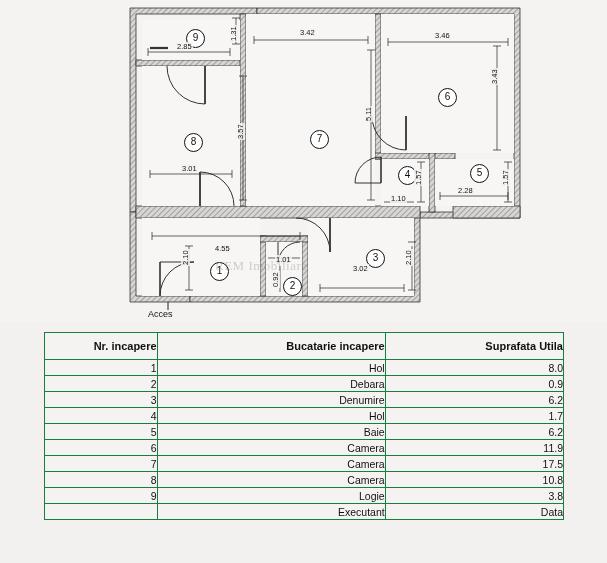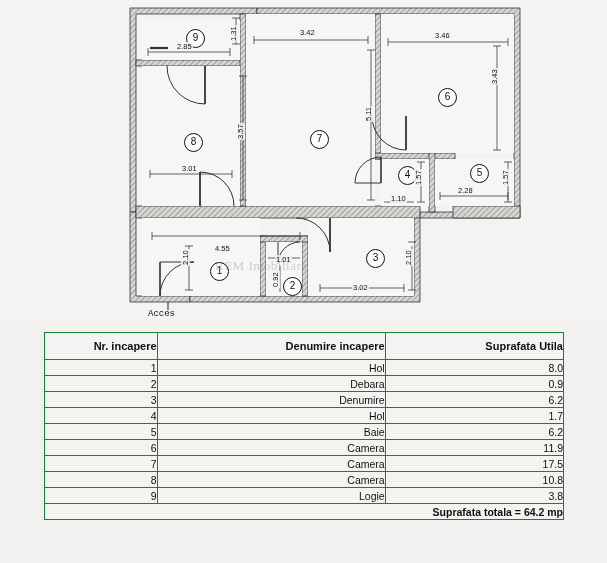--- a/index.html
+++ b/index.html
@@ -51,21 +51,20 @@
     padding: 0 1px;
   }
   .dim.vert {
     transform-origin: left top;
     transform: rotate(-90deg);
   }
   .acces-label {
     position: absolute;
     font-size: 9px;
     color: #111;
-    font-family: Liberation Mono, monospace;
   }
   .watermark {
     position: absolute;
     left: 215px; top: 258px;
     font-size: 13px;
     letter-spacing: 0.5px;
     color: rgba(120,120,120,0.33);
     font-family: "Liberation Serif", serif;
     user-select: none;
   }
@@ -261,32 +260,32 @@
     <div class="dim" style="left:181px; top:164px;">3.01</div>
     <div class="dim vert" style="left:414px; top:186px;">1.57</div>
     <div class="dim vert" style="left:501px; top:186px;">1.57</div>
     <div class="dim" style="left:457px; top:186px;">2.28</div>
     <div class="dim" style="left:390px; top:194px;">1.10</div>
     <div class="dim" style="left:214px; top:244px;">4.55</div>
     <div class="dim vert" style="left:181px; top:266px;">2.10</div>
     <div class="dim vert" style="left:404px; top:266px;">2.10</div>
     <div class="dim" style="left:275px; top:255px;">1.01</div>
     <div class="dim vert" style="left:271px; top:288px;">0.92</div>
-    <div class="dim" style="left:352px; top:283px;">3.02</div>
+    <div class="dim" style="left:352px; top:264px;">3.02</div>
 
     <div class="acces-label" style="left:148px; top:309px;">Acces</div>
     <div class="watermark">REM Imobiliare</div>
   </div>
 
   <div id="table-wrap">
     <table>
       <tbody>
         <tr class="head">
           <td class="c1">Nr. incapere</td>
-          <td class="c2">Denumire incapere</td>
+          <td class="c2">Bucatarie incapere</td>
           <td class="c3">Suprafata Utila</td>
         </tr>
 
         <tr>
           <td class="c1">1</td>
           <td class="c2">Hol</td>
           <td class="c3">8.0</td>
         </tr>
         <tr>
           <td class="c1">2</td>
@@ -324,21 +323,23 @@
           <td class="c3">10.8</td>
         </tr>
 
 
         <tr>
           <td class="c1">9</td>
           <td class="c2">Logie</td>
           <td class="c3">3.8</td>
         </tr>
 
-        <tr>
-          <td colspan="3" class="span-full">Suprafata totala = 64.2 mp</td>
-        </tr>
-
+
+        <tr>
+          <td class="c1"></td>
+          <td class="c2">Executant</td>
+          <td class="c3">Data</td>
+        </tr>
       </tbody>
     </table>
   </div>
 
 </div>
 
 </body></html>

